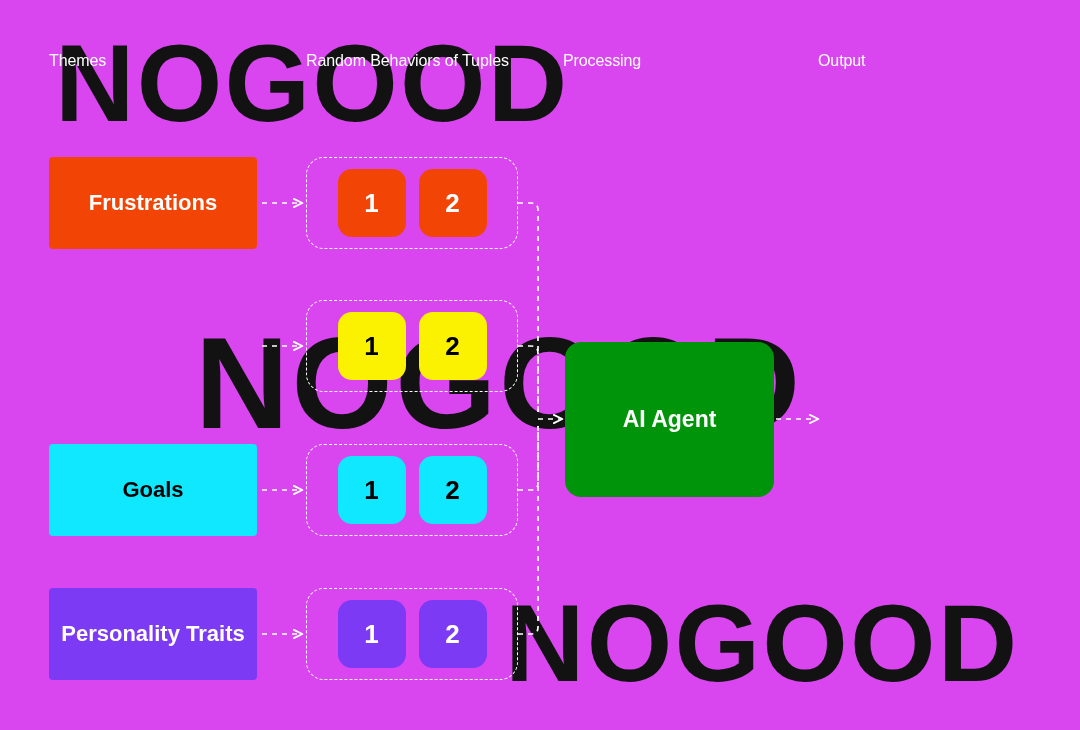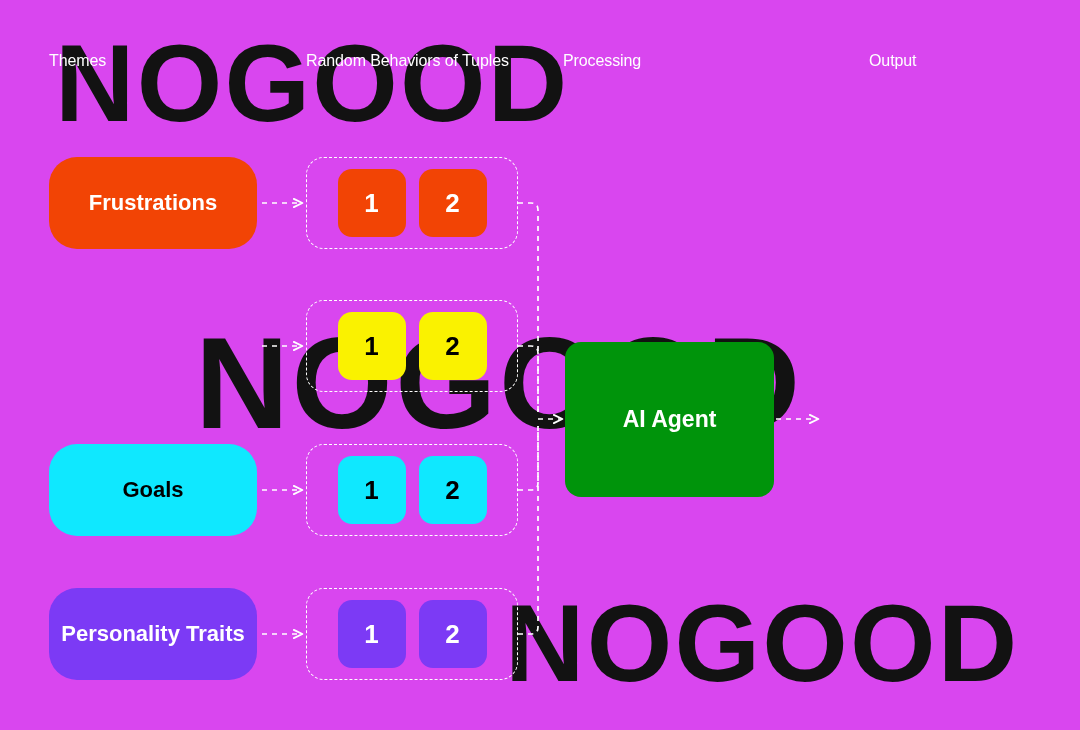--- a/index.html
+++ b/index.html
@@ -41,29 +41,29 @@
     position: absolute;
     color: #ffffff;
     font-size: 16px;
     font-weight: 400;
     line-height: 1.35;
     letter-spacing: -0.1px;
   }
   #hdr-themes    { left: 49px;  top: 50px; }
   #hdr-tuples    { left: 306px; top: 50px; width: 230px; }
   #hdr-process   { left: 563px; top: 50px; }
-  #hdr-output    { left: 869px; top: 50px; }
+  #hdr-output    { left: 818px; top: 50px; }
 
   
   .theme-box {
     position: absolute;
     left: 49px;
     width: 208px;
     height: 92px;
-    border-radius: 28px;
+    border-radius: 4px;
     display: flex;
     align-items: center;
     justify-content: center;
     text-align: center;
     font-size: 22px;
     font-weight: 700;
     line-height: 1.25;
     box-sizing: border-box;
     padding: 4px 10px;
   }

